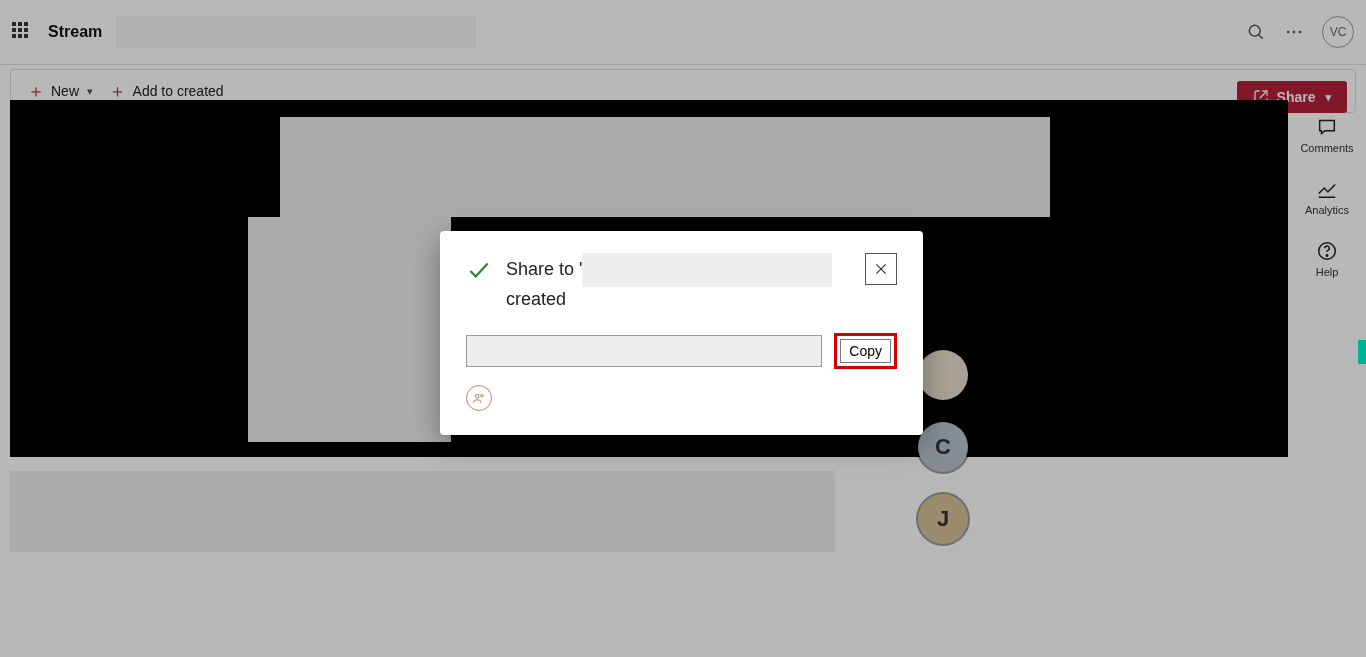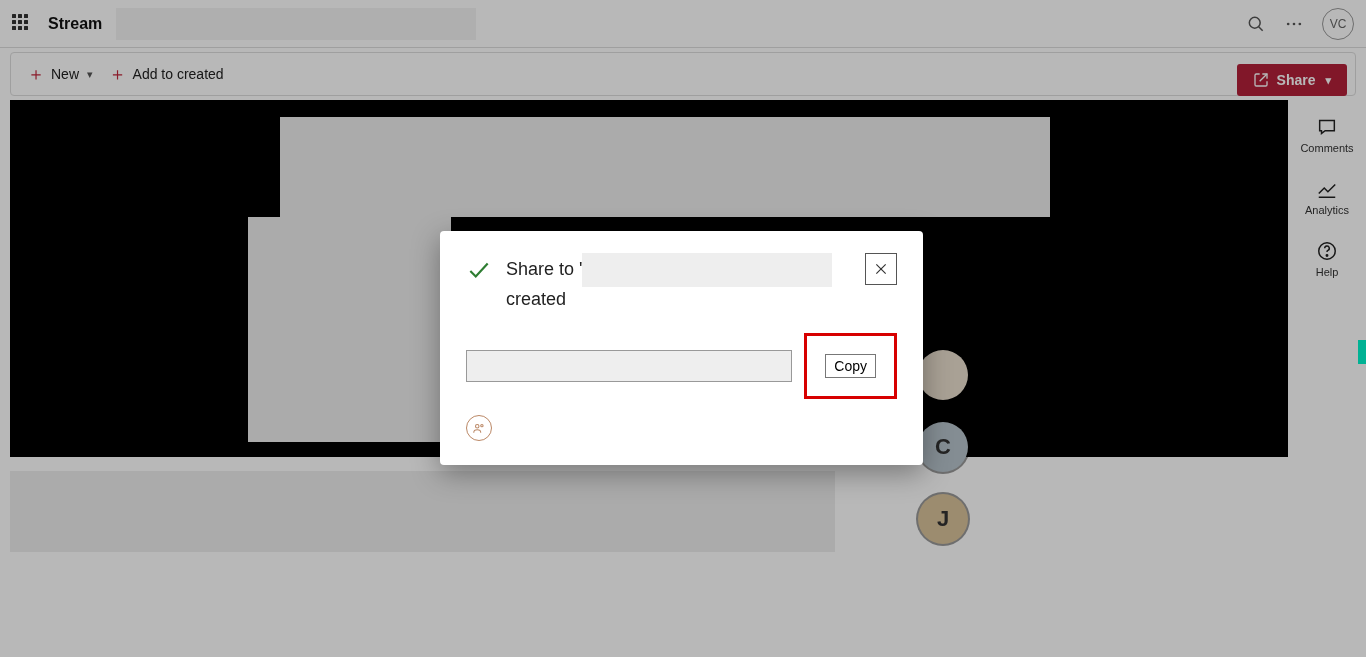--- a/index.html
+++ b/index.html
@@ -13,21 +13,21 @@
   }
   .overlay {
     position: absolute;
     inset: 0;
     background: rgba(0,0,0,0.28);
     z-index: 5;
     pointer-events: none;
   }
   
   .header {
-    height: 48px;
+    height: 65px;
     display: flex;
     align-items: center;
     background: #fff;
     border-bottom: 1px solid #ddd;
     padding: 0 12px;
     position: relative;
   }
   .waffle {
     width: 20px; height: 20px;
     display: grid;
@@ -139,21 +139,21 @@
     width:32px; height:32px; border:1px solid #555;
     display:flex; align-items:center; justify-content:center;
     cursor:pointer; flex-shrink:0;
     background:#fff;
   }
   .dialog-link-row { margin-top:22px; display:flex; gap:12px; align-items:center; }
   .link-field {
     flex:1; height:32px; border:1px solid #999; background:#eee;
   }
   .copy-btn-wrap {
-    padding:18px;
+    padding:3px;
     border:3px solid #d70000;
     display:inline-flex;
     align-items:flex-end;
   }
   .copy-btn {
     border:1px solid #777;
     background:#fff;
     padding:3px 8px;
     font-size:14px;
     cursor:pointer;

